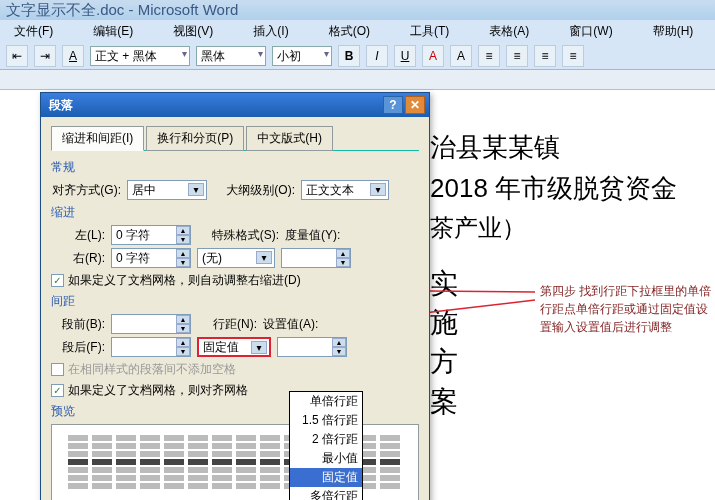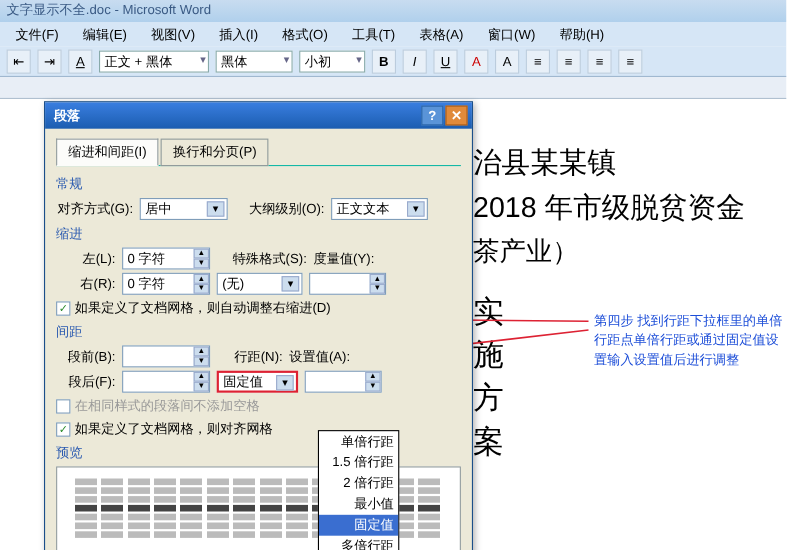--- a/index.html
+++ b/index.html
@@ -1,31 +1,31 @@
 <!DOCTYPE html>
 <html><head>
 <meta charset="utf-8">
 <style>
 * { box-sizing: border-box; margin: 0; padding: 0; font-family: "Microsoft YaHei", SimSun, sans-serif; }
 body { width: 715px; height: 500px; background: #fff; overflow: hidden; position: relative; }
-.titlebar { height: 20px; background: linear-gradient(#c8dcf0,#b0d0ec); color: #3a5a84; font-size: 12px; padding: 2px 6px; display: flex; align-items: flex-end; }
-.menubar { height: 22px; background: #d6e6f6; display: flex; align-items: center; font-size: 12px; padding: 0 4px; gap: 2px; }
+.titlebar { height: 20px; background: linear-gradient(#c8dcf0,#b0d0ec); color: #3a5a84; font-size: 15px; padding: 2px 6px; display: flex; align-items: center; }
+.menubar { height: 22px; background: #d6e6f6; display: flex; align-items: center; font-size: 12px; padding: 0 4px; gap: 20px; }
 .menuitem { padding: 2px 10px; cursor: default; }
 .toolbar { height: 28px; background: #d6e6f6; border-bottom: 1px solid #a0b8d0; display: flex; align-items: center; padding: 0 6px; gap: 6px; font-size: 12px; }
 .tbtn { width: 22px; height: 22px; background: #e8f0f8; border: 1px solid #bcd; display: flex; align-items: center; justify-content: center; font-size: 12px; }
 .fontbox { height: 20px; border: 1px solid #8aa; background: #fff; padding: 1px 16px 1px 4px; font-size: 12px; position: relative; }
 .fontbox::after { content: "▾"; position: absolute; right: 2px; top: 1px; font-size: 10px; color: #668; }
 .ruler { height: 20px; background: #e8eef6; border-bottom: 1px solid #b0c0d0; position: relative; }
 .canvas { position: absolute; left: 0; right: 0; top: 90px; bottom: 0; background: #fff; }
 .doc { position: absolute; left: 430px; top: 40px; font-family: SimSun; }
 .docline1 { font-size: 26px; }
 .docline2 { font-size: 26px; margin-top: 6px; }
 .docline3 { font-size: 24px; margin-top: 6px; }
 .vert { font-size: 28px; font-family: SimSun; margin-top: 20px; line-height: 1.4; }
-.annot { position: absolute; left: 540px; top: 282px; font-size: 12px; color: #1d4ed8; line-height: 1.5; }
+.annot { position: absolute; left: 540px; top: 282px; font-size: 12px; color: #7f1d1d; line-height: 1.5; }
 .arrow { position: absolute; pointer-events: none; }
 
 .dlg { position: absolute; left: 40px; top: 92px; width: 390px; background: #ece9d8; border: 1px solid #1b4f8a; box-shadow: 2px 2px 6px rgba(0,0,0,.3); font-size: 12px; }
 .dlg-titlebar { height: 24px; background: linear-gradient(#3a7ee0,#1b5db0); color: #fff; display: flex; align-items: center; padding: 0 4px; }
 .dlg-title { flex: 1; padding-left: 4px; font-weight: bold; }
 .dlg-btn { width: 20px; height: 18px; background: #e08a3a; color: #fff; display: flex; align-items: center; justify-content: center; margin-left: 2px; border: 1px solid #b06018; font-weight: bold; font-size: 12px; }
 .dlg-btn.help { background: #5a94d8; border-color: #2a64a8; }
 .dlg-body { padding: 8px 10px 10px; }
 .tabs { display: flex; border-bottom: 1px solid #14b8a6; margin-bottom: 8px; }
 .tab { padding: 3px 10px; border: 1px solid #919b9c; background: #ece9d8; margin-right: 2px; position: relative; top: 1px; cursor: default; }
@@ -122,20 +122,21 @@
 <div class="dlg">
   <div class="dlg-titlebar">
     <span class="dlg-title">段落</span>
     <div class="dlg-btn help">?</div>
     <div class="dlg-btn">✕</div>
   </div>
   <div class="dlg-body">
     <div class="tabs">
       <div class="tab active">缩进和间距(I)</div>
       <div class="tab">换行和分页(P)</div>
+      <div class="tab">中文版式(H)</div>
     </div>
 
     <div class="grp">
       <div class="grp-label">常规</div>
       <div class="row">
         <span class="lbl">对齐方式(G):</span>
         <div class="field dd" style="width:80px">居中</div>
         <span class="lbl" style="width:82px">大纲级别(O):</span>
         <div class="field dd" style="width:88px">正文文本</div>
       </div>

